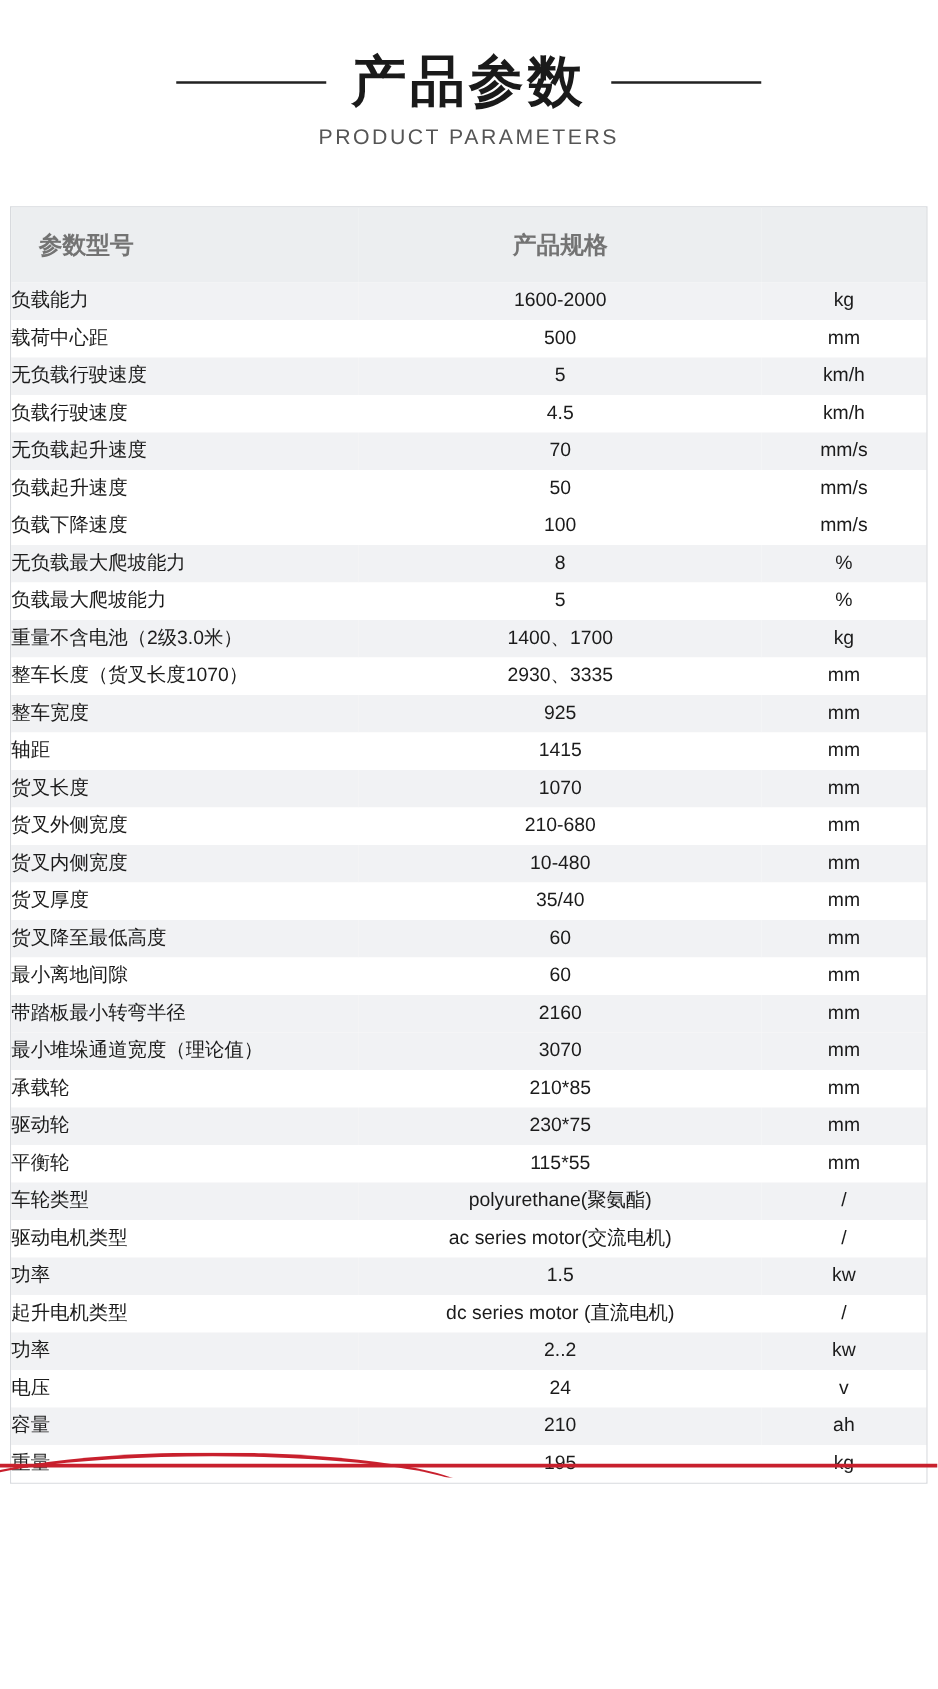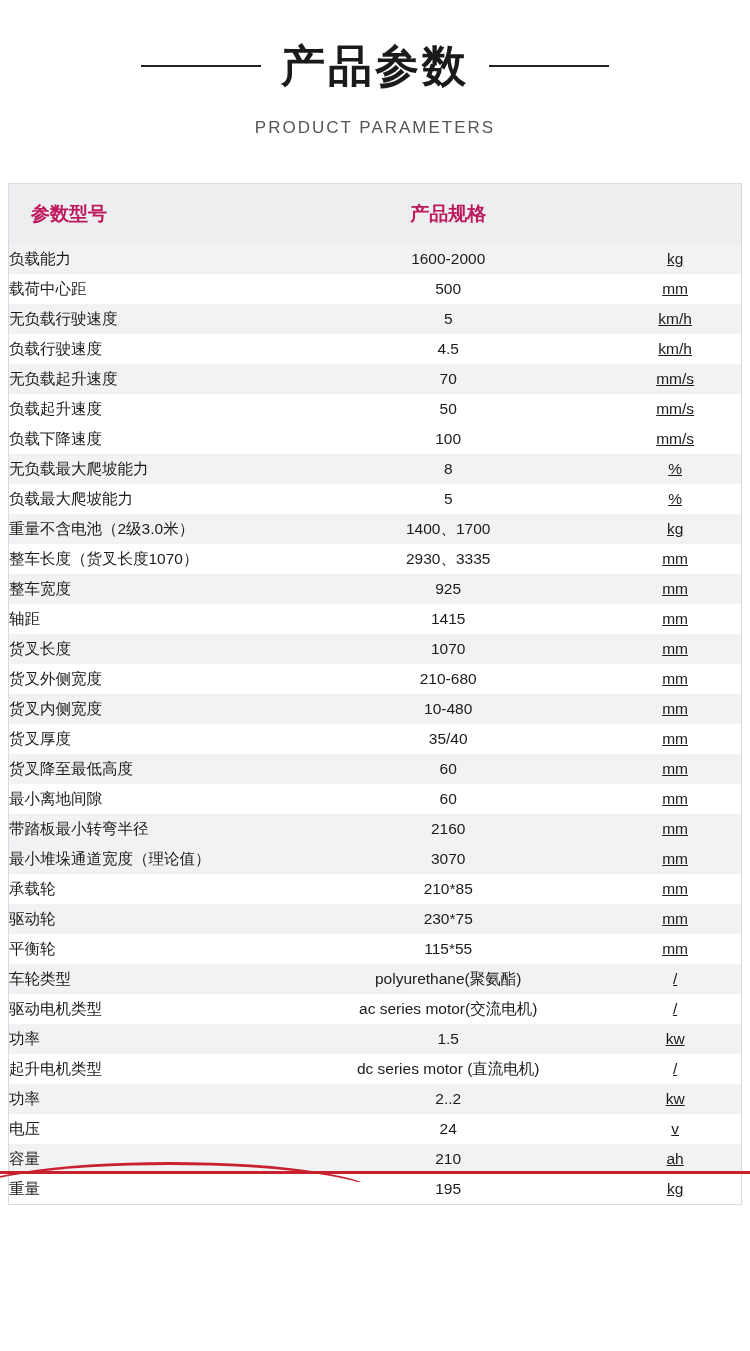--- a/index.html
+++ b/index.html
@@ -39,21 +39,21 @@
   }
   .title-cn {
     font-size: 44px;
     font-weight: bold;
     letter-spacing: 3px;
     color: #1a1a1a;
     line-height: 1.1;
     white-space: nowrap;
   }
   .title-en {
-    margin-top: 28px;
+    margin-top: 10px;
     font-size: 17px;
     letter-spacing: 2.0px;
     color: #555555;
   }
 
   
   .table-wrap {
     margin: 45px 8px 0 8px;
     border: 1px solid #d8dade;
     background: #ffffff;
@@ -62,21 +62,21 @@
     width: 100%;
     border-collapse: collapse;
     table-layout: fixed;
   }
   table.spec col.c1 { width: 38%; }
   table.spec col.c2 { width: 44%; }
   table.spec col.c3 { width: 18%; }
 
   table.spec thead th {
     background: #eceef0;
-    color: #be185d;
+    color: #737373;
     font-size: 19px;
     font-weight: bold;
     padding: 16px 0 16px 0;
     height: 28px;
   }
   table.spec thead th.h-name {
     text-align: left;
     padding-left: 22px;
   }
   table.spec thead th.h-spec {
@@ -98,21 +98,20 @@
   td.name {
     text-align: left;
     padding-left: 22px;
     margin-top: 21px;
   }
   td.value {
     text-align: center;
   }
   td.unit {
     text-align: center;
-    text-decoration: underline;
   }
 
   
   .bottom-accent {
     position: absolute;
     left: 0;
     bottom: 0;
     width: 750px;
     height: 26px;
     overflow: hidden;

